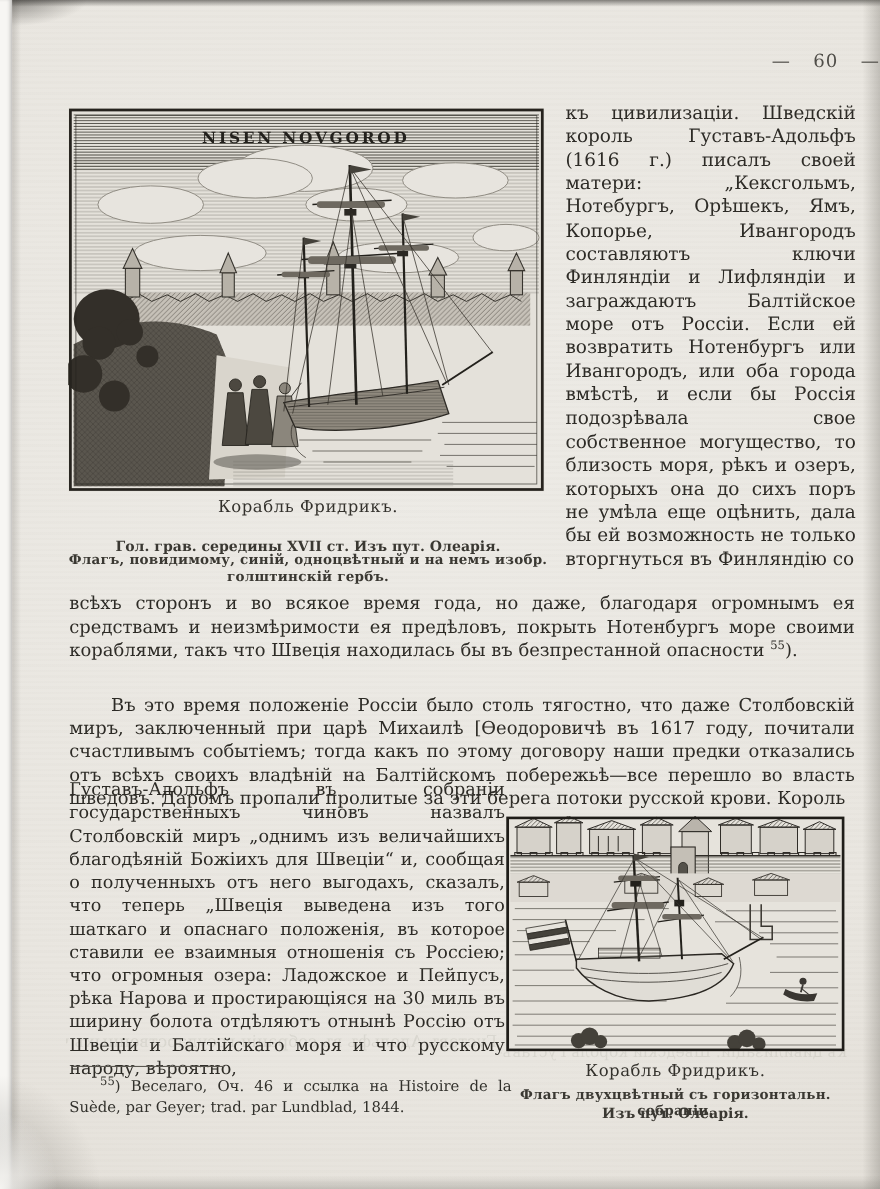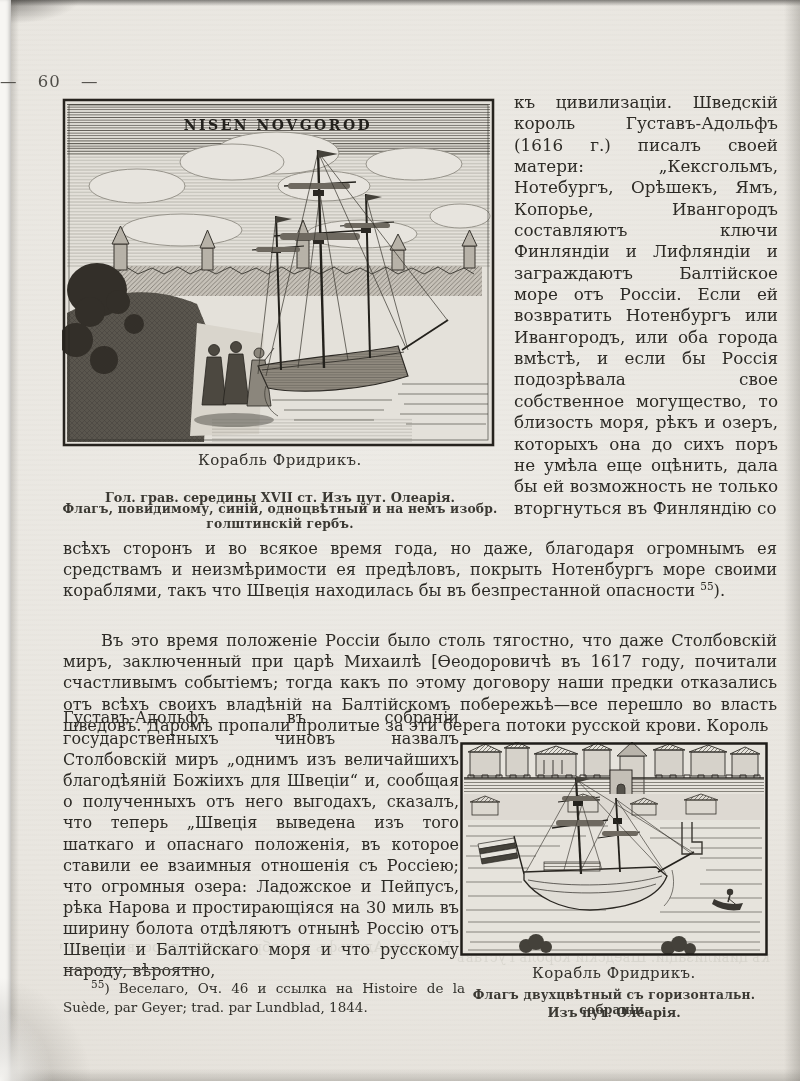--- a/index.html
+++ b/index.html
@@ -20,22 +20,22 @@
   .seam{position:absolute;left:11px;top:0;bottom:0;width:8px;
     background:linear-gradient(90deg, rgba(85,82,77,.22), rgba(85,82,77,0));}
   .edge-right{position:absolute;right:0;top:0;bottom:0;width:16px;
     background:linear-gradient(270deg, rgba(110,107,100,.32), rgba(110,107,100,0));}
   .edge-bottom{position:absolute;left:0;right:0;bottom:0;height:12px;
     background:linear-gradient(0deg, rgba(110,107,100,.3), rgba(110,107,100,0));}
   .corner-bl{position:absolute;left:0;bottom:0;width:90px;height:120px;
     background:
       radial-gradient(90px 120px at 0% 100%, rgba(250,249,246,.95), rgba(250,249,246,0) 58%),
       radial-gradient(150px 170px at -12% 112%, rgba(70,67,62,.35), rgba(70,67,62,0) 70%);}
-  .pagenum{position:absolute;left:0;right:0;top:46px;text-align:left;
-    font-size:16.5px;color:#504e49;letter-spacing:1px;word-spacing:14px;margin-top:26px;}
+  .pagenum{position:absolute;left:0;right:0;top:46px;text-align:right;
+    font-size:16.5px;color:#504e49;letter-spacing:1px;word-spacing:14px;}
   .fig{position:absolute;}
   .fig svg{display:block;width:100%;height:100%;}
   #fig1{left:62px;top:98px;width:433px;height:349px;}
   #fig2{left:460px;top:742px;width:308px;height:214px;}
   .cap{position:absolute;text-align:center;color:#33312c;}
   .cap-title{font-size:15px;letter-spacing:.5px;}
   .cap-detail{font-size:12.3px;font-weight:bold;letter-spacing:.2px;color:#3a3832;}
   .cap-src{font-size:12.8px;color:#3a3832;font-weight:bold;}
   .txt{position:absolute;text-align:justify;}
   #col-right{left:514px;top:92px;width:264px;font-size:16.8px;line-height:21.35px;}

